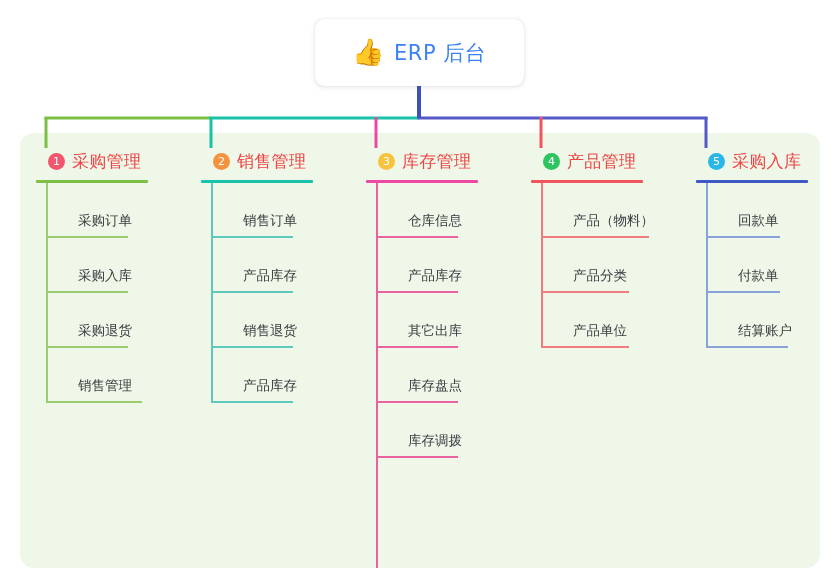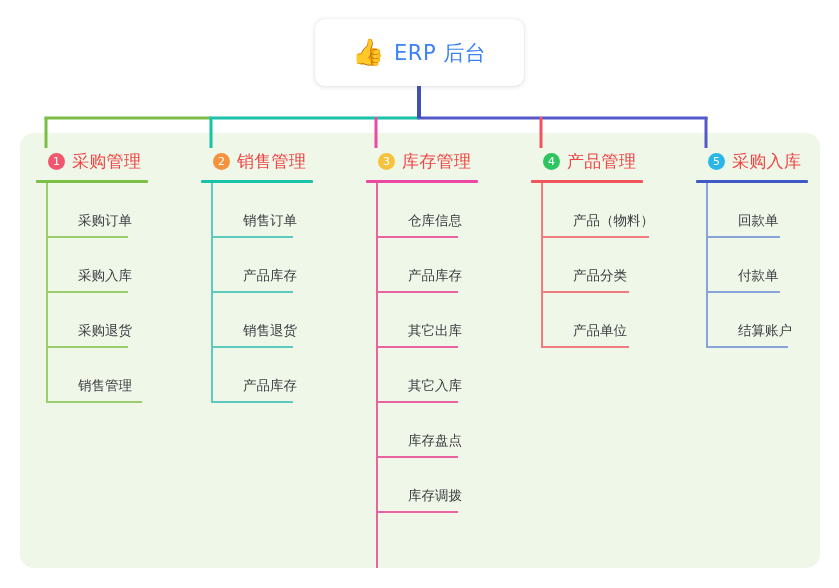--- a/index.html
+++ b/index.html
@@ -231,24 +231,20 @@
           </div>
           <div class="item">
             <span class="item-label">产品库存</span>
             <div class="item-rule" style="background: rgb(232, 99, 159); width: 82px;"></div>
           </div>
           <div class="item">
             <span class="item-label">其它出库</span>
             <div class="item-rule" style="background: rgb(232, 99, 159); width: 82px;"></div>
           </div>
           <div class="item">
-            <span class="item-label">其它入库</span>
-            <div class="item-rule" style="background: rgb(232, 99, 159); width: 82px;"></div>
-          </div>
-          <div class="item">
             <span class="item-label">库存盘点</span>
             <div class="item-rule" style="background: rgb(232, 99, 159); width: 82px;"></div>
           </div>
           <div class="item">
             <span class="item-label">库存调拨</span>
             <div class="item-rule" style="background: rgb(232, 99, 159); width: 82px;"></div>
           </div>
         </div>
       </div>
       <div class="column" style="left: 531px; top: 148px; width: 112px;">

